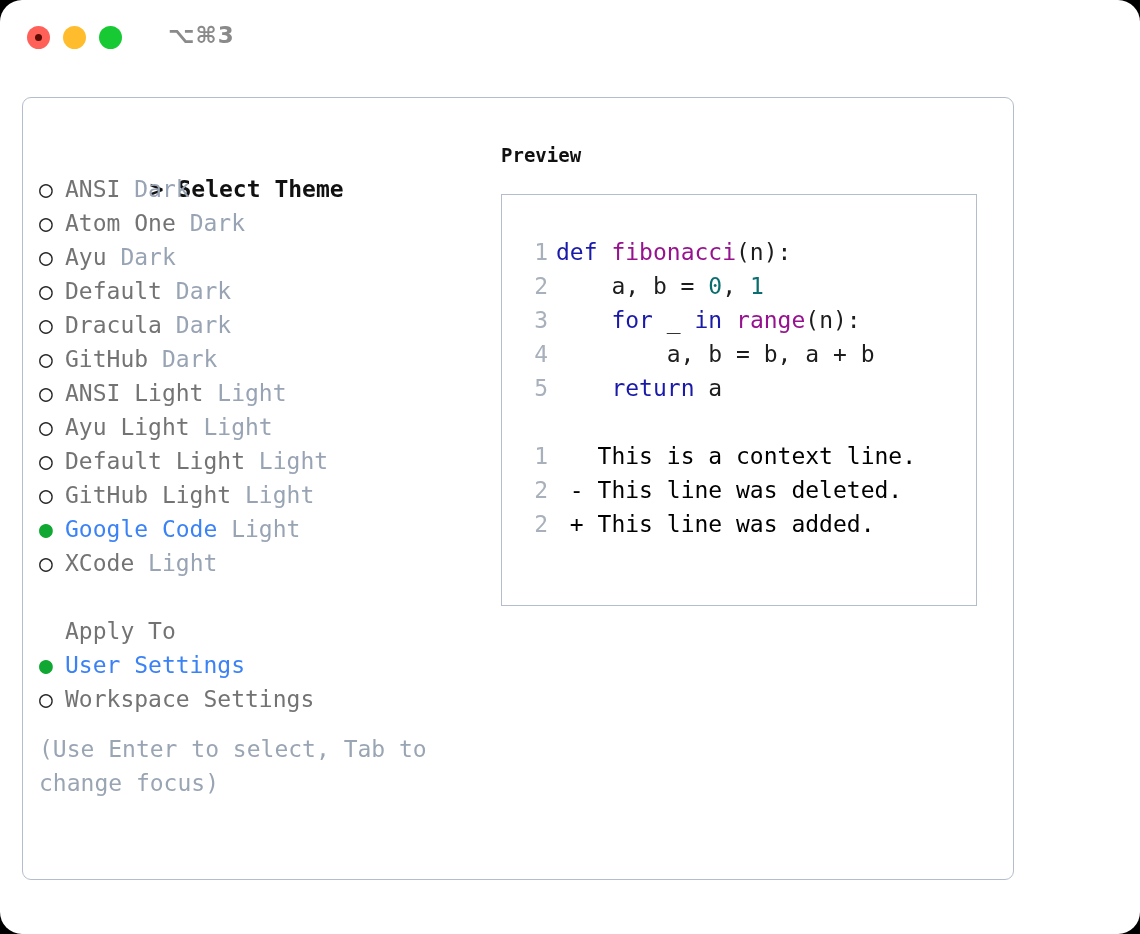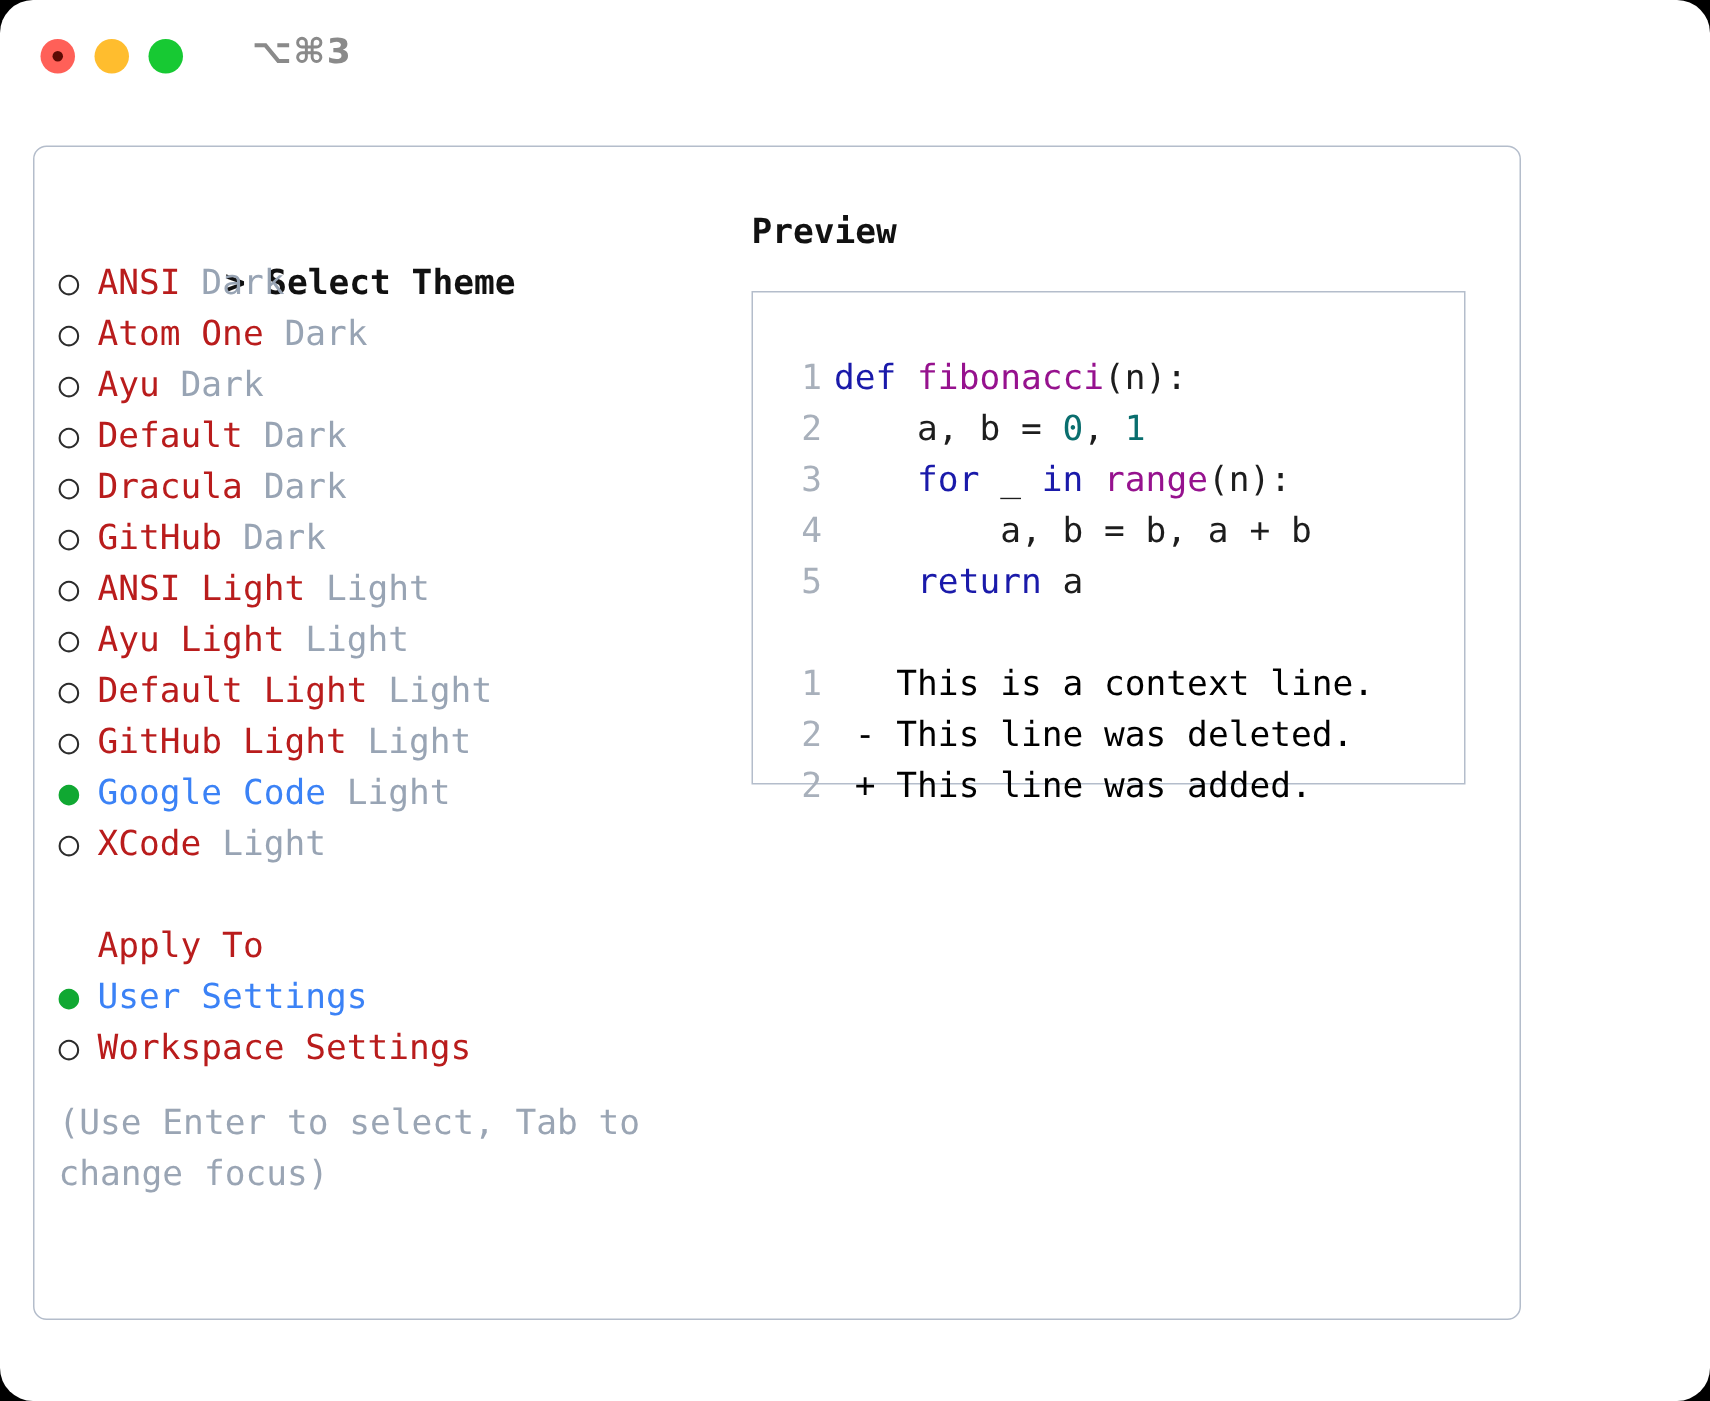--- a/index.html
+++ b/index.html
@@ -103,21 +103,21 @@
   .heading {
     font-weight: bold;
     color: #111111;
   }
   .marker {
     display: inline-block;
     width: 26px;
     color: #2b2b2b;
   }
   .marker.sel { color: #10a832; }
-  .label      { color: #b91c1c; }
+  .label      { color: #737373; }
   .label.sel  { color: #3b82f6; }
   .variant    { color: #98a4b4; text-align: center; }
 
   .spacer-row { height: 34px; }
 
   .hint {
     margin-top: 16px;
     font-size: 23px;
     line-height: 34px;
     color: #9aa5b4;
@@ -126,30 +126,30 @@
   }
 
   
   .right-col {
     position: absolute;
     left: 478px;
     top: 40px;
     width: 500px;
   }
   .preview-title {
-    font-size: 23px;
+    font-size: 19px;
     font-weight: bold;
     color: #111111;
     line-height: 34px;
     white-space: pre;
   }
   .preview-box {
     margin-top: 22px;
     width: 476px;
-    height: 329px;
+    height: 412px;
     border: 1.5px solid #b4bdcb;
     box-sizing: border-box;
     background: #ffffff;
     padding: 40px 16px 0 12px;
   }
 
   .code-line {
     font-size: 23px;
     line-height: 34px;
     white-space: pre;

